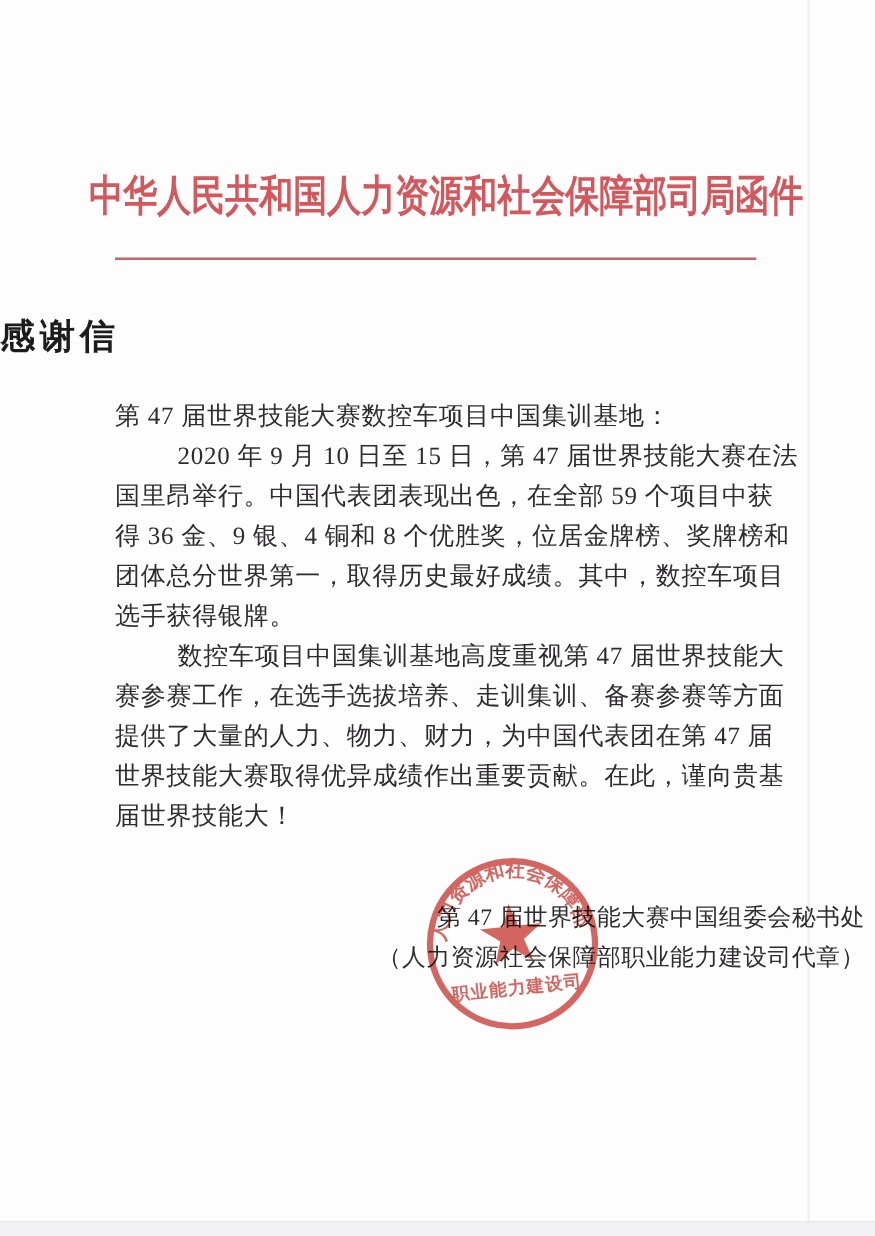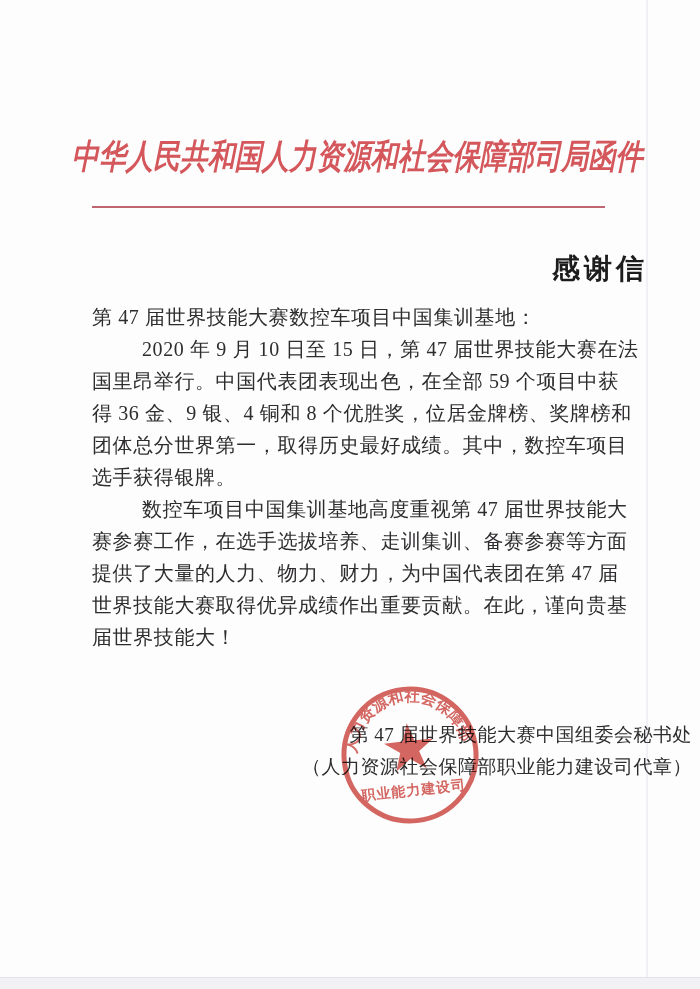--- a/index.html
+++ b/index.html
@@ -8,48 +8,48 @@
     position:relative;
     background:#fdfdfd;
     font-family:"Liberation Serif","DejaVu Serif",serif;
     overflow:hidden;
   }
   .page { position:absolute; inset:0; }
 
   
   .letterhead-wrap {
     position:absolute; top:134px; left:0; width:700px;
-    text-align:center; white-space:nowrap;font-style:italic;
+    text-align:center; white-space:nowrap;
   }
   .letterhead {
     display:inline-block;
     font-family:"Liberation Sans","DejaVu Sans",sans-serif;
     font-weight:900;
     font-size:34px;
     color:#d4575c;
     letter-spacing:0px;
     transform:scaleX(0.80);
     transform-origin:center;
   }
   .header-rule {
     position:absolute; top:206px; left:92px; width:513px; height:2px;
     background:#c06670;
   }
 
   
   .doc-title {
     position:absolute; top:250px; left:0; width:648px;
-    text-align:right;
+    text-align:left;
     font-size:28px; font-weight:bold; color:#1d1c1d;
     letter-spacing:4px;
   }
 
   
   .body-block {
-    position:absolute; top:301px; left:92px; width:517px;
+    position:absolute; top:317px; left:92px; width:517px;
     color:#2e2c2e;
     font-size:20px;
     letter-spacing:0.6px;
   }
   .t-line { line-height:32px; height:32px; white-space:nowrap; }
   .t-line.indent { padding-left:50px; }
 
   
   .sig-block {
     position:absolute; top:719px; left:80px; width:612px;

